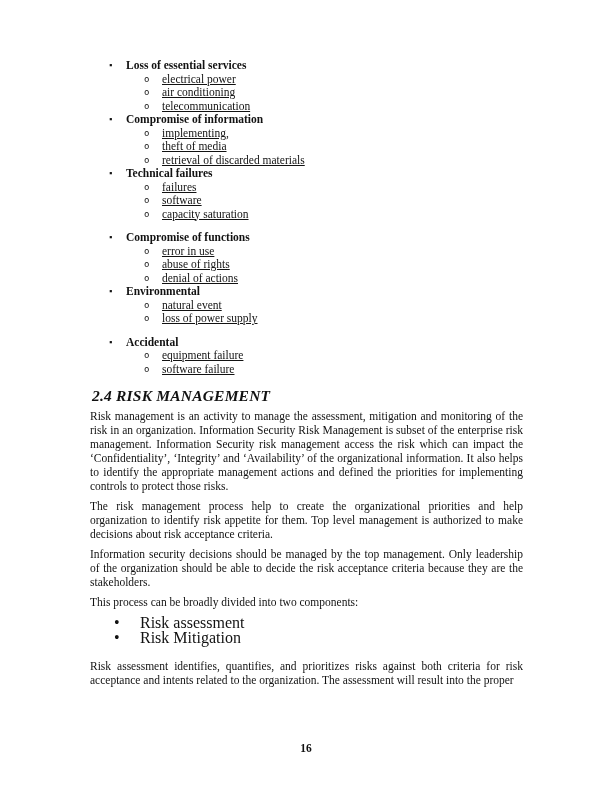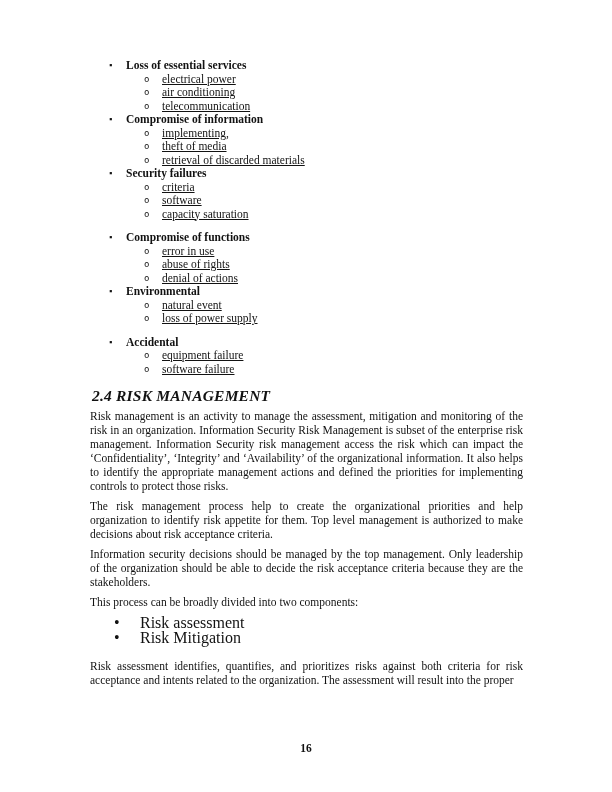--- a/index.html
+++ b/index.html
@@ -129,23 +129,23 @@
       </li>
       <li class="threat-group">
         <div class="group-label">Compromise of information</div>
         <ul class="sub-items">
           <li>implementing,</li>
           <li>theft of media</li>
           <li>retrieval of discarded materials</li>
         </ul>
       </li>
       <li class="threat-group">
-        <div class="group-label">Security failures</div>
+        <div class="group-label">Technical failures</div>
         <ul class="sub-items">
-          <li>criteria</li>
+          <li>failures</li>
           <li>software</li>
           <li>capacity saturation</li>
         </ul>
       </li>
       <li class="threat-group gap-before">
         <div class="group-label">Compromise of functions</div>
         <ul class="sub-items">
           <li>error in use</li>
           <li>abuse of rights</li>
           <li>denial of actions</li>

